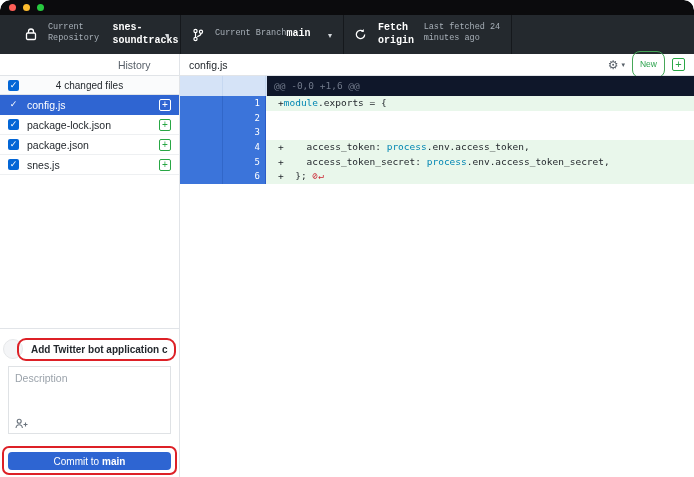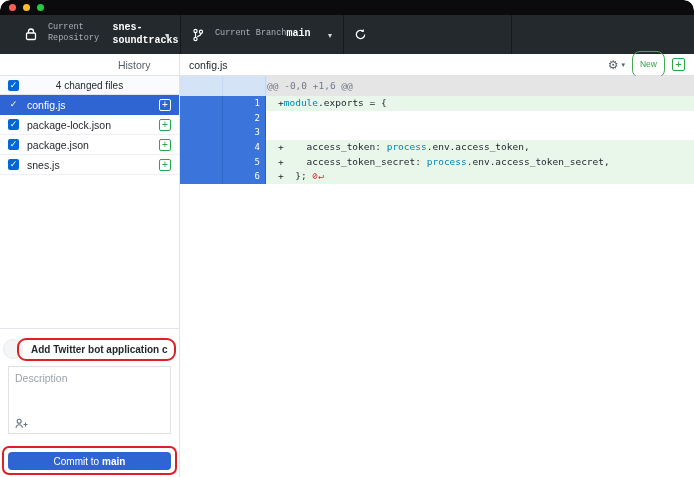--- a/index.html
+++ b/index.html
@@ -67,21 +67,21 @@
   .diff-header { height:22px; border-bottom:1px solid #e1e4e8; display:flex; align-items:center; padding:0 9px; }
   .diff-title { flex:1; font-size:10.5px; color:#24292e; }
   .gear { font-size:12px; color:#586069; line-height:1; }
   .gear-caret { font-size:7px; color:#586069; margin:0 7px 0 3px; }
   .new-badge { border:1px solid #46a758; color:#2da44e; font-size:8.5px; border-radius:8px; padding:7px 7px; margin-right:7px; line-height:1.2; }
   .hd-plus { width:13px; height:13px; border:1px solid #28a745; border-radius:2px; color:#28a745; font-size:11px; line-height:11px; text-align:center; }
 
   .hunk-row { display:flex; height:20px; font-family:"DejaVu Sans Mono",monospace; font-size:9.5px; }
   .hunk-gutter { width:87px; background:#d5e3f7; display:flex; }
   .hunk-gutter .hg-col { width:43px; border-right:1px solid #c6d8f1; height:100%; }
-  .hunk-text { flex:1; background:#e5e5e5; color:#70798a; line-height:20px; }
+  .hunk-text { flex:1; background:#0f172a; color:#70798a; line-height:20px; padding-left:7px; }
 
   .diff-line { display:flex; height:14.7px; }
   .g-old { width:43px; background:#3b74da; border-right:1px solid #3167c9; flex:0 0 auto; }
   .g-new { width:43px; background:#3b74da; border-right:1px solid #2b5bc7; color:#fff; font-family:"DejaVu Sans Mono",monospace; font-size:9px; line-height:14.7px; text-align:right; padding-right:5px; flex:0 0 auto; }
   .code { flex:1; background:#e9f7eb; font-family:"DejaVu Sans Mono",monospace; font-size:9.5px; line-height:14.7px; white-space:pre; padding-left:12px; color:#24292e; overflow:hidden; }
   .tok-kw { color:#0086b3; }
   .tok-nn { color:#cb2431; }
 
   svg.icon { display:block; }
 </style>
@@ -124,20 +124,24 @@
         <span class="tb-value">main</span>
       </span>
       <span class="tb-caret">▾</span>
     </div>
     <div class="tb-sec fetch">
       <span class="tb-icon">
         <svg class="icon" width="13" height="13" viewBox="0 0 14 14">
             <path d="M11.5 7a4.5 4.5 0 1 1-1.3-3.2" fill="none" stroke="#ffffff" stroke-width="1.4"></path>
             <path d="M10.5 1v3h-3z" fill="#ffffff"></path>
           </svg>
+      </span>
+      <span class="tb-text">
+        <span class="tb-value">Fetch origin</span>
+        <span class="tb-label">Last fetched 24 minutes ago</span>
       </span>
     </div>
     <div style="flex:1"></div>
   </div>
 
   <div class="bodyarea">
 
     <div class="sidebar">
       <div class="tabs">
         <div class="tab active">

